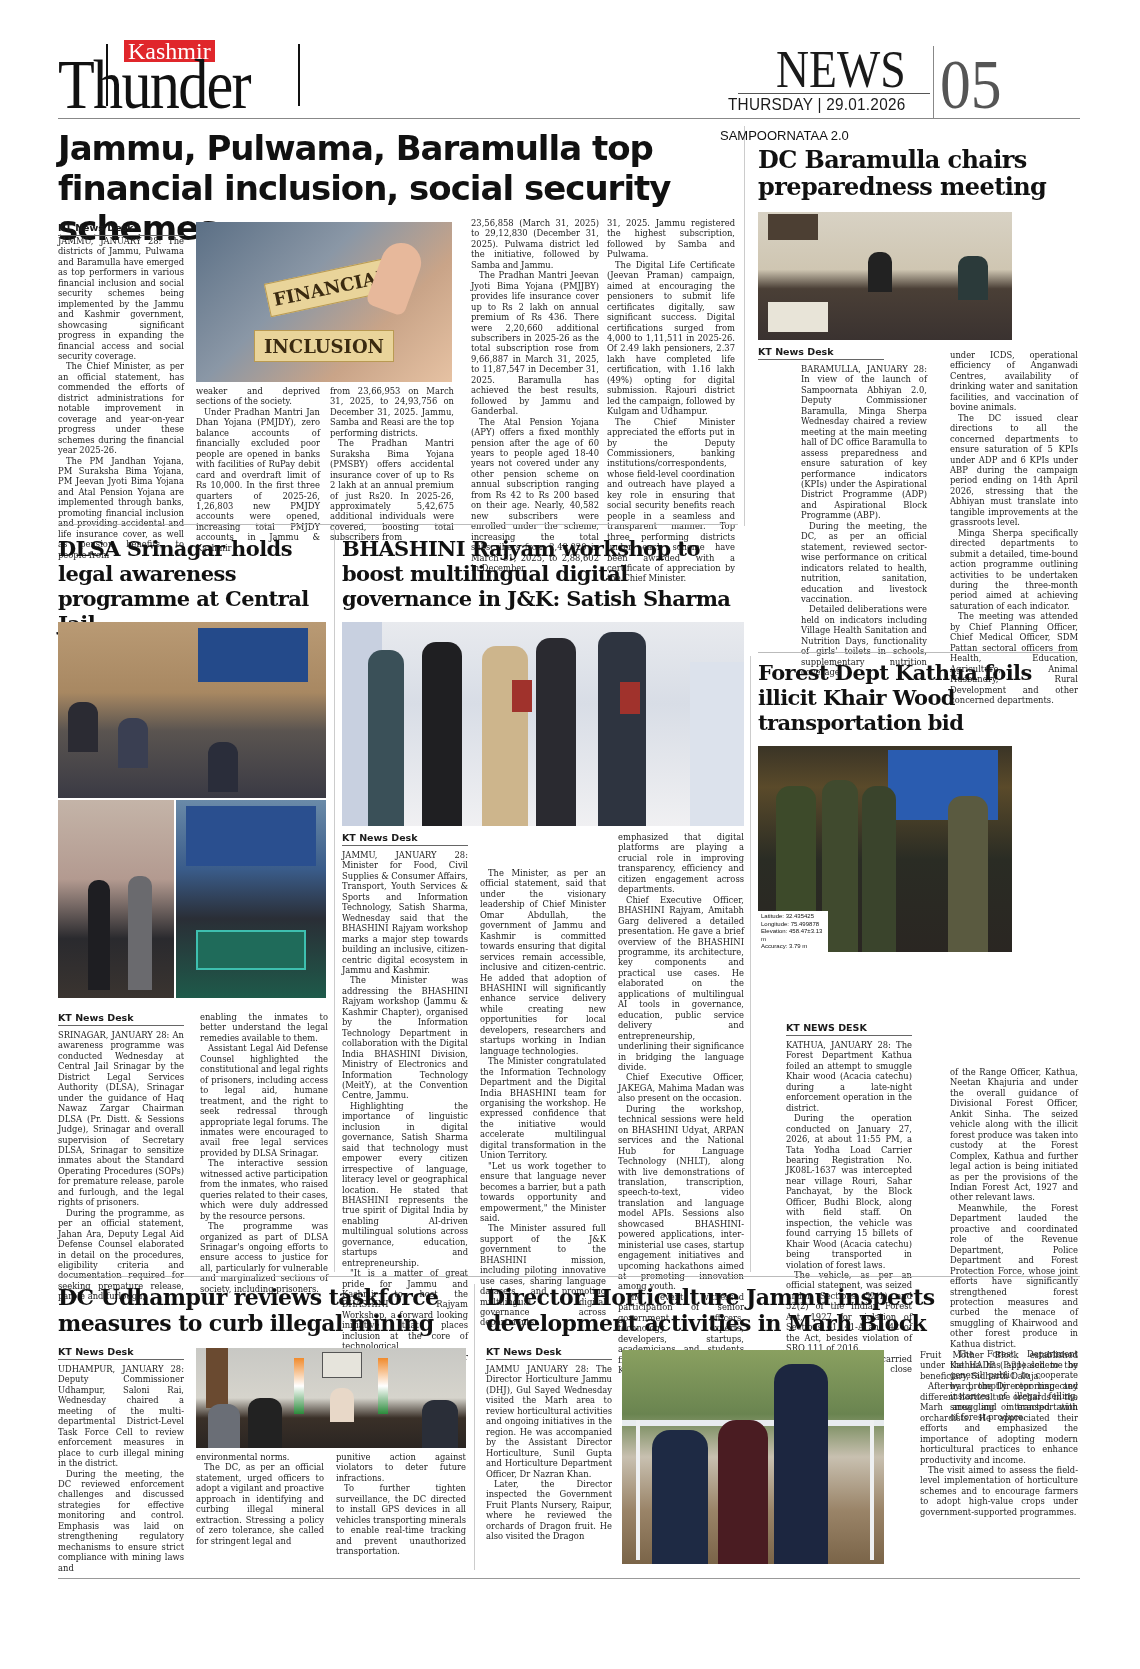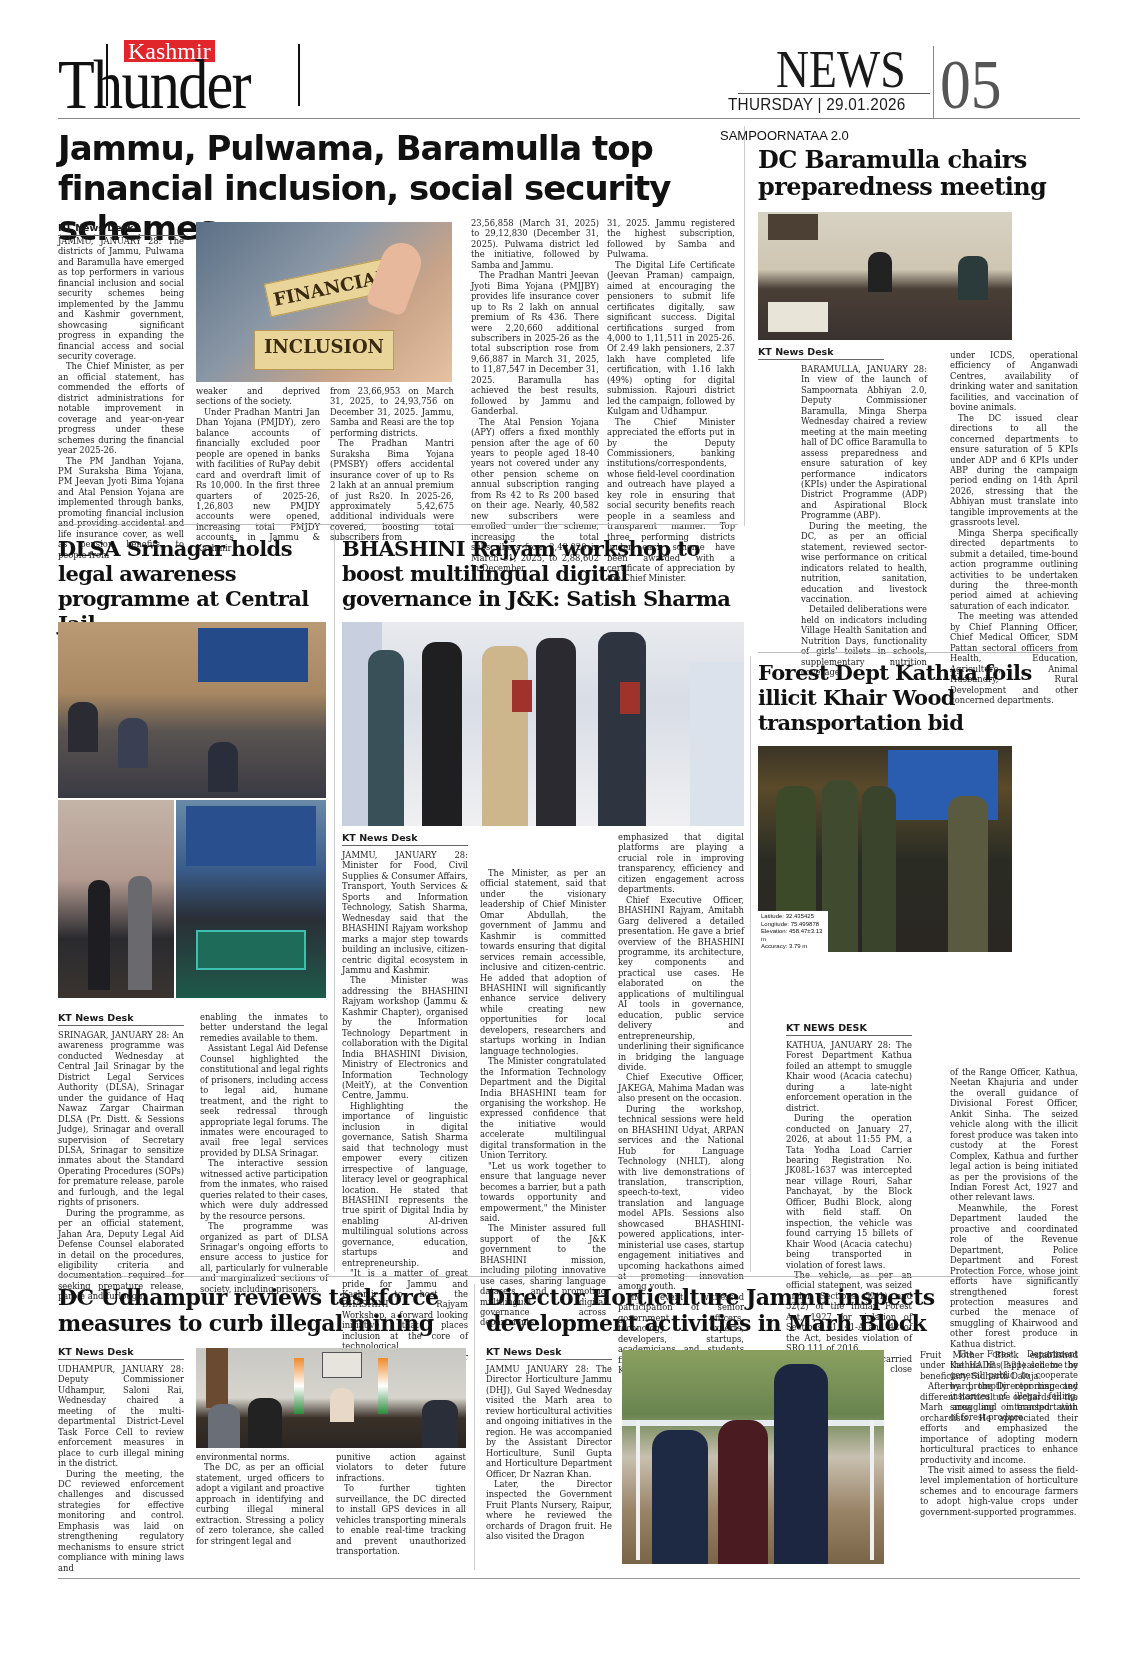--- a/index.html
+++ b/index.html
@@ -47,21 +47,21 @@
 <div class="abs body-text" style="left:58px;top:236px;width:126px;">
   <p class="first">JAMMU, JANUARY 28: The districts of Jammu, Pulwama and Baramulla have emerged as top performers in various financial inclusion and social security schemes being implemented by the Jammu and Kashmir government, showcasing significant progress in expanding the financial access and social security coverage.</p>
   <p>The Chief Minister, as per an official statement, has commended the efforts of district administrations for notable improvement in coverage and year-on-year progress under these schemes during the financial year 2025-26.</p>
   <p>The PM Jandhan Yojana, PM Suraksha Bima Yojana, PM Jeevan Jyoti Bima Yojana and Atal Pension Yojana are implemented through banks, promoting financial inclusion and providing accidental and life insurance cover, as well as pension benefits, to people from</p>
 </div>
 
 <div class="abs photo" style="left:196px;top:222px;width:256px;height:160px;background:linear-gradient(135deg,#5b6f85 0%,#8a97a6 40%,#c9a488 70%,#e6c2a3 100%);">
   <div style="position:absolute;left:70px;top:48px;width:130px;height:34px;background:#e9d49a;transform:rotate(-12deg);border:1px solid #b99a52;">
     <div style="font-family:'DejaVu Serif',serif;font-weight:bold;font-size:18px;color:#3a2a10;text-align:center;line-height:34px;">FINANCIAL</div>
   </div>
-  <div style="position:absolute;left:58px;top:108px;width:140px;height:40px;background:#e9d49a;border:1px solid #b99a52;">
+  <div style="position:absolute;left:58px;top:108px;width:140px;height:32px;background:#e9d49a;border:1px solid #b99a52;">
     <div style="font-family:'DejaVu Serif',serif;font-weight:bold;font-size:18px;color:#3a2a10;text-align:center;line-height:32px;">INCLUSION</div>
   </div>
   <div style="position:absolute;left:180px;top:20px;width:40px;height:70px;background:#e7b89b;border-radius:20px 20px 8px 8px;transform:rotate(20deg);"></div>
 </div>
 
 <div class="abs body-text" style="left:196px;top:386px;width:124px;">
   <p class="first">weaker and deprived sections of the society.</p>
   <p>Under Pradhan Mantri Jan Dhan Yojana (PMJDY), zero balance accounts of financially excluded poor people are opened in banks with facilities of RuPay debit card and overdraft limit of Rs 10,000. In the first three quarters of 2025-26, 1,26,803 new PMJDY accounts were opened, increasing total PMJDY accounts in Jammu &amp; Kashmir</p>
 </div>
 <div class="abs body-text" style="left:330px;top:386px;width:124px;">

